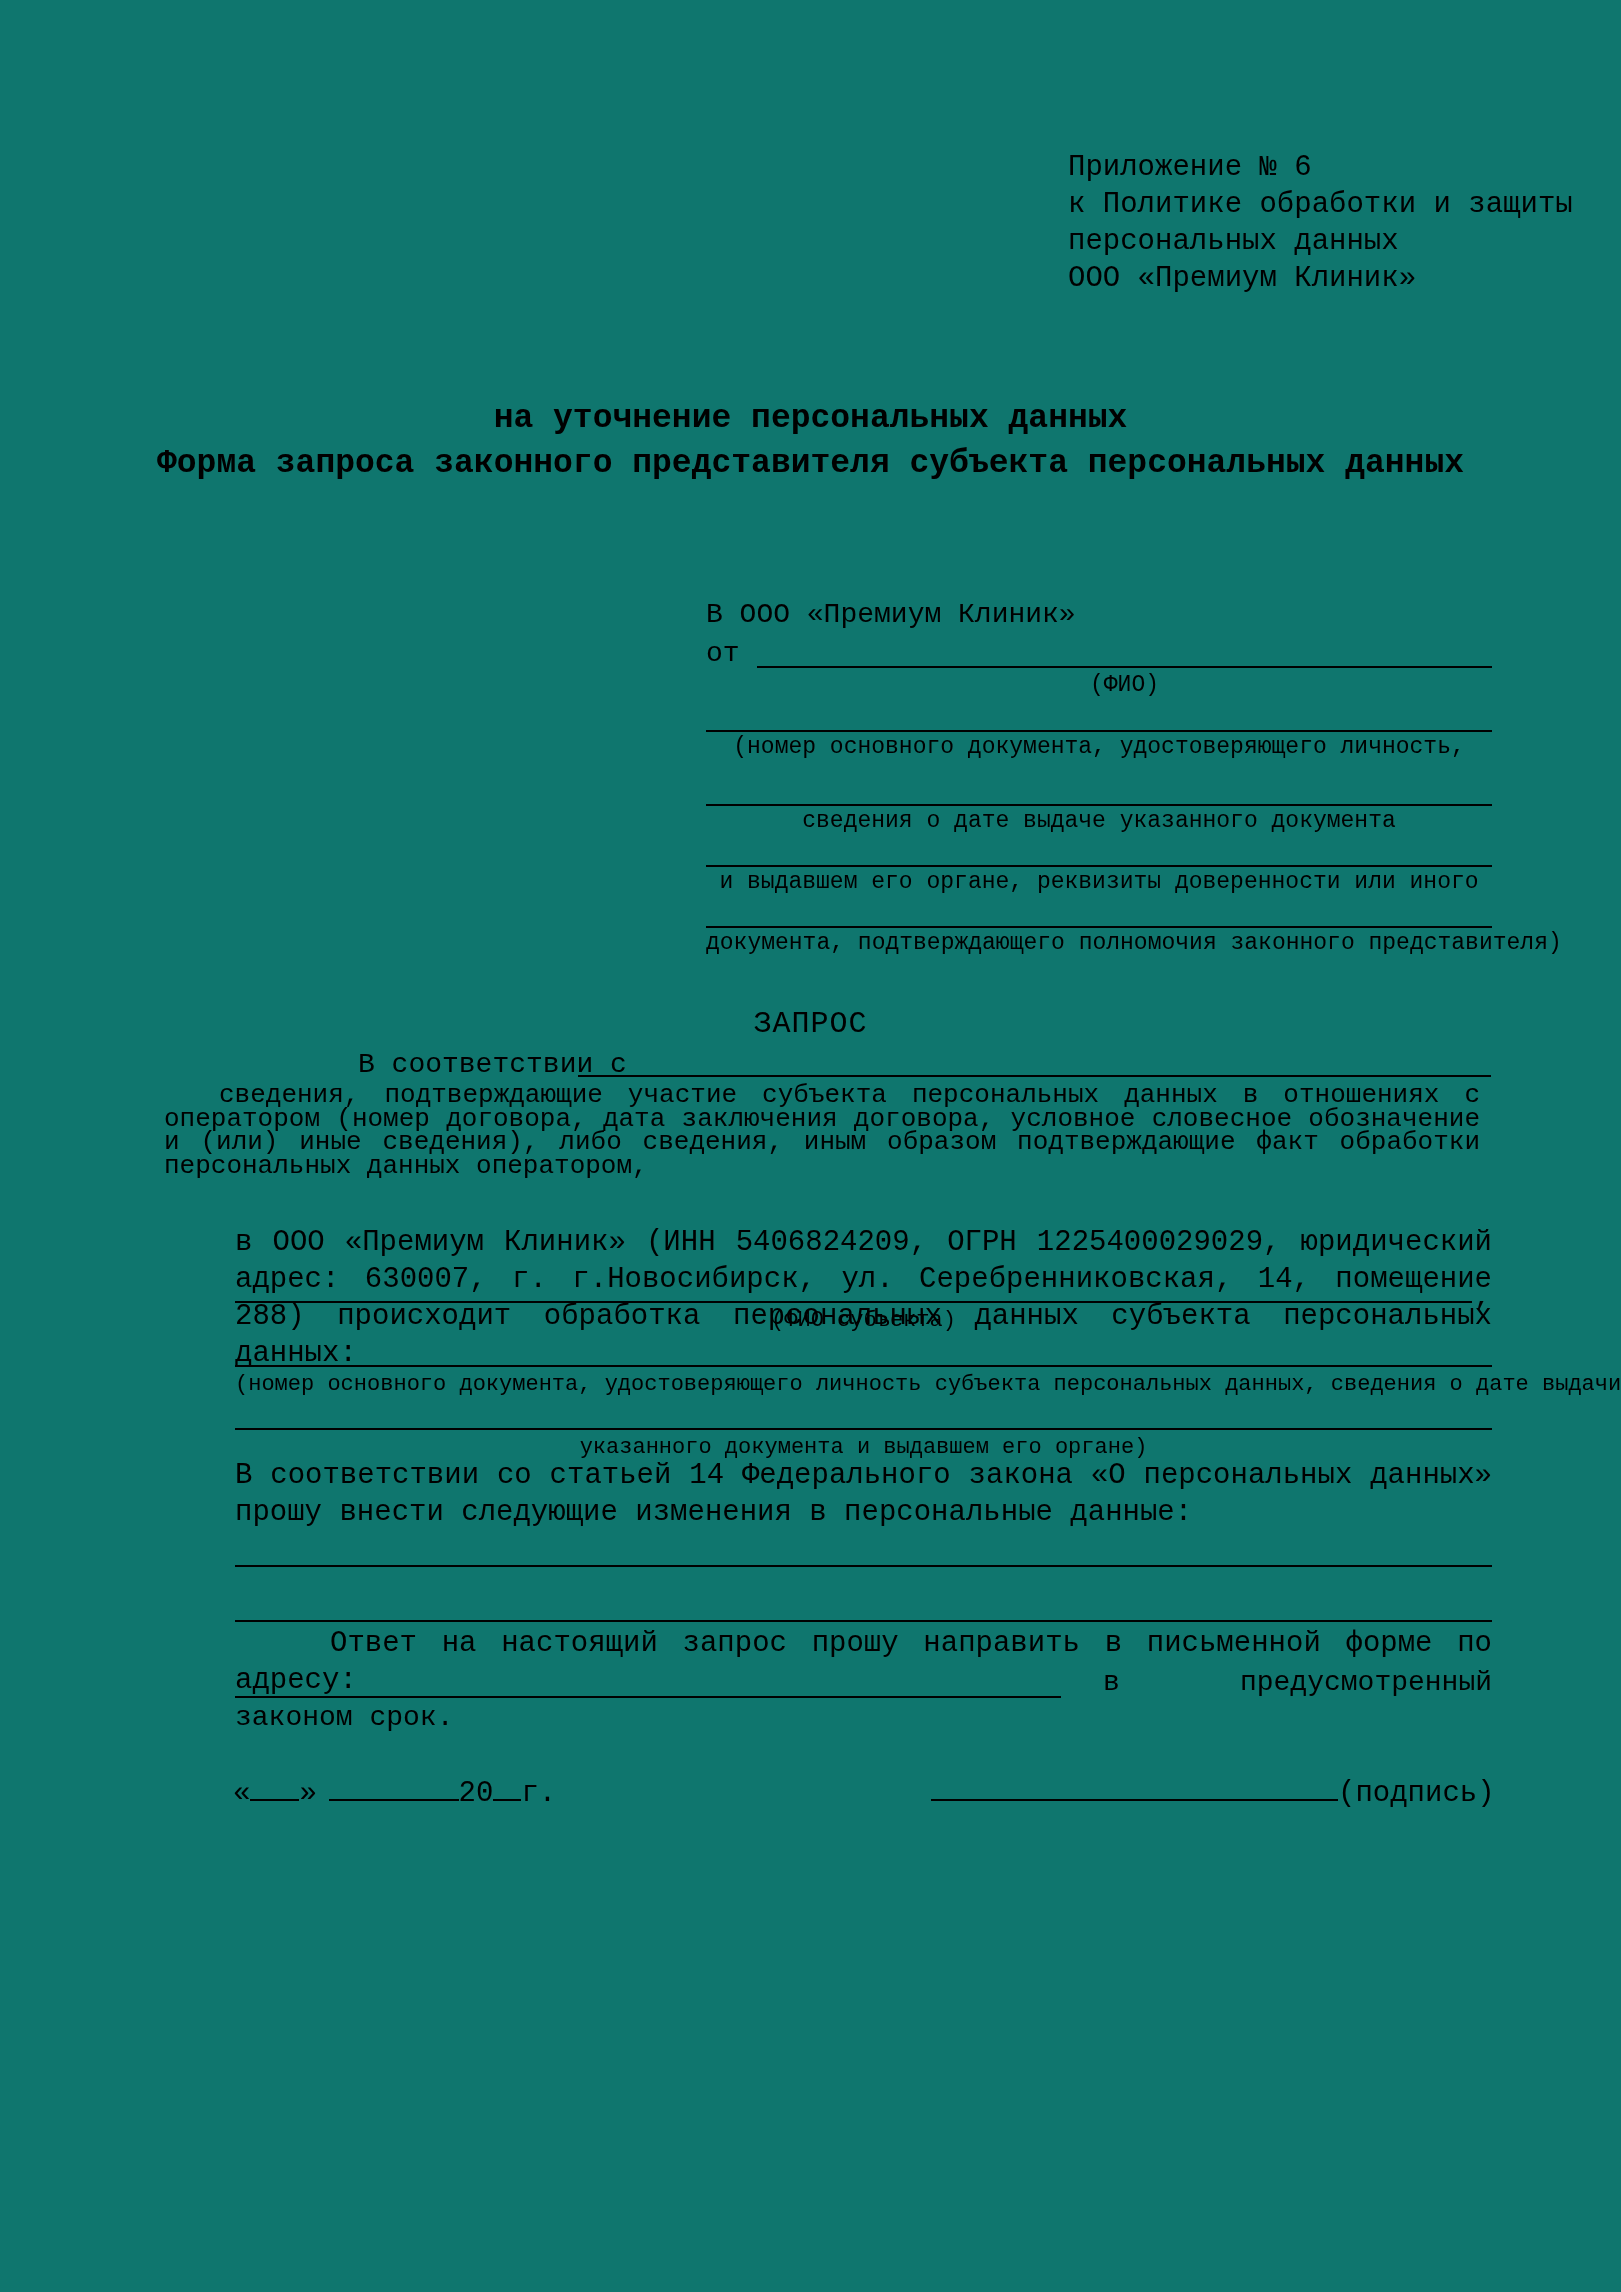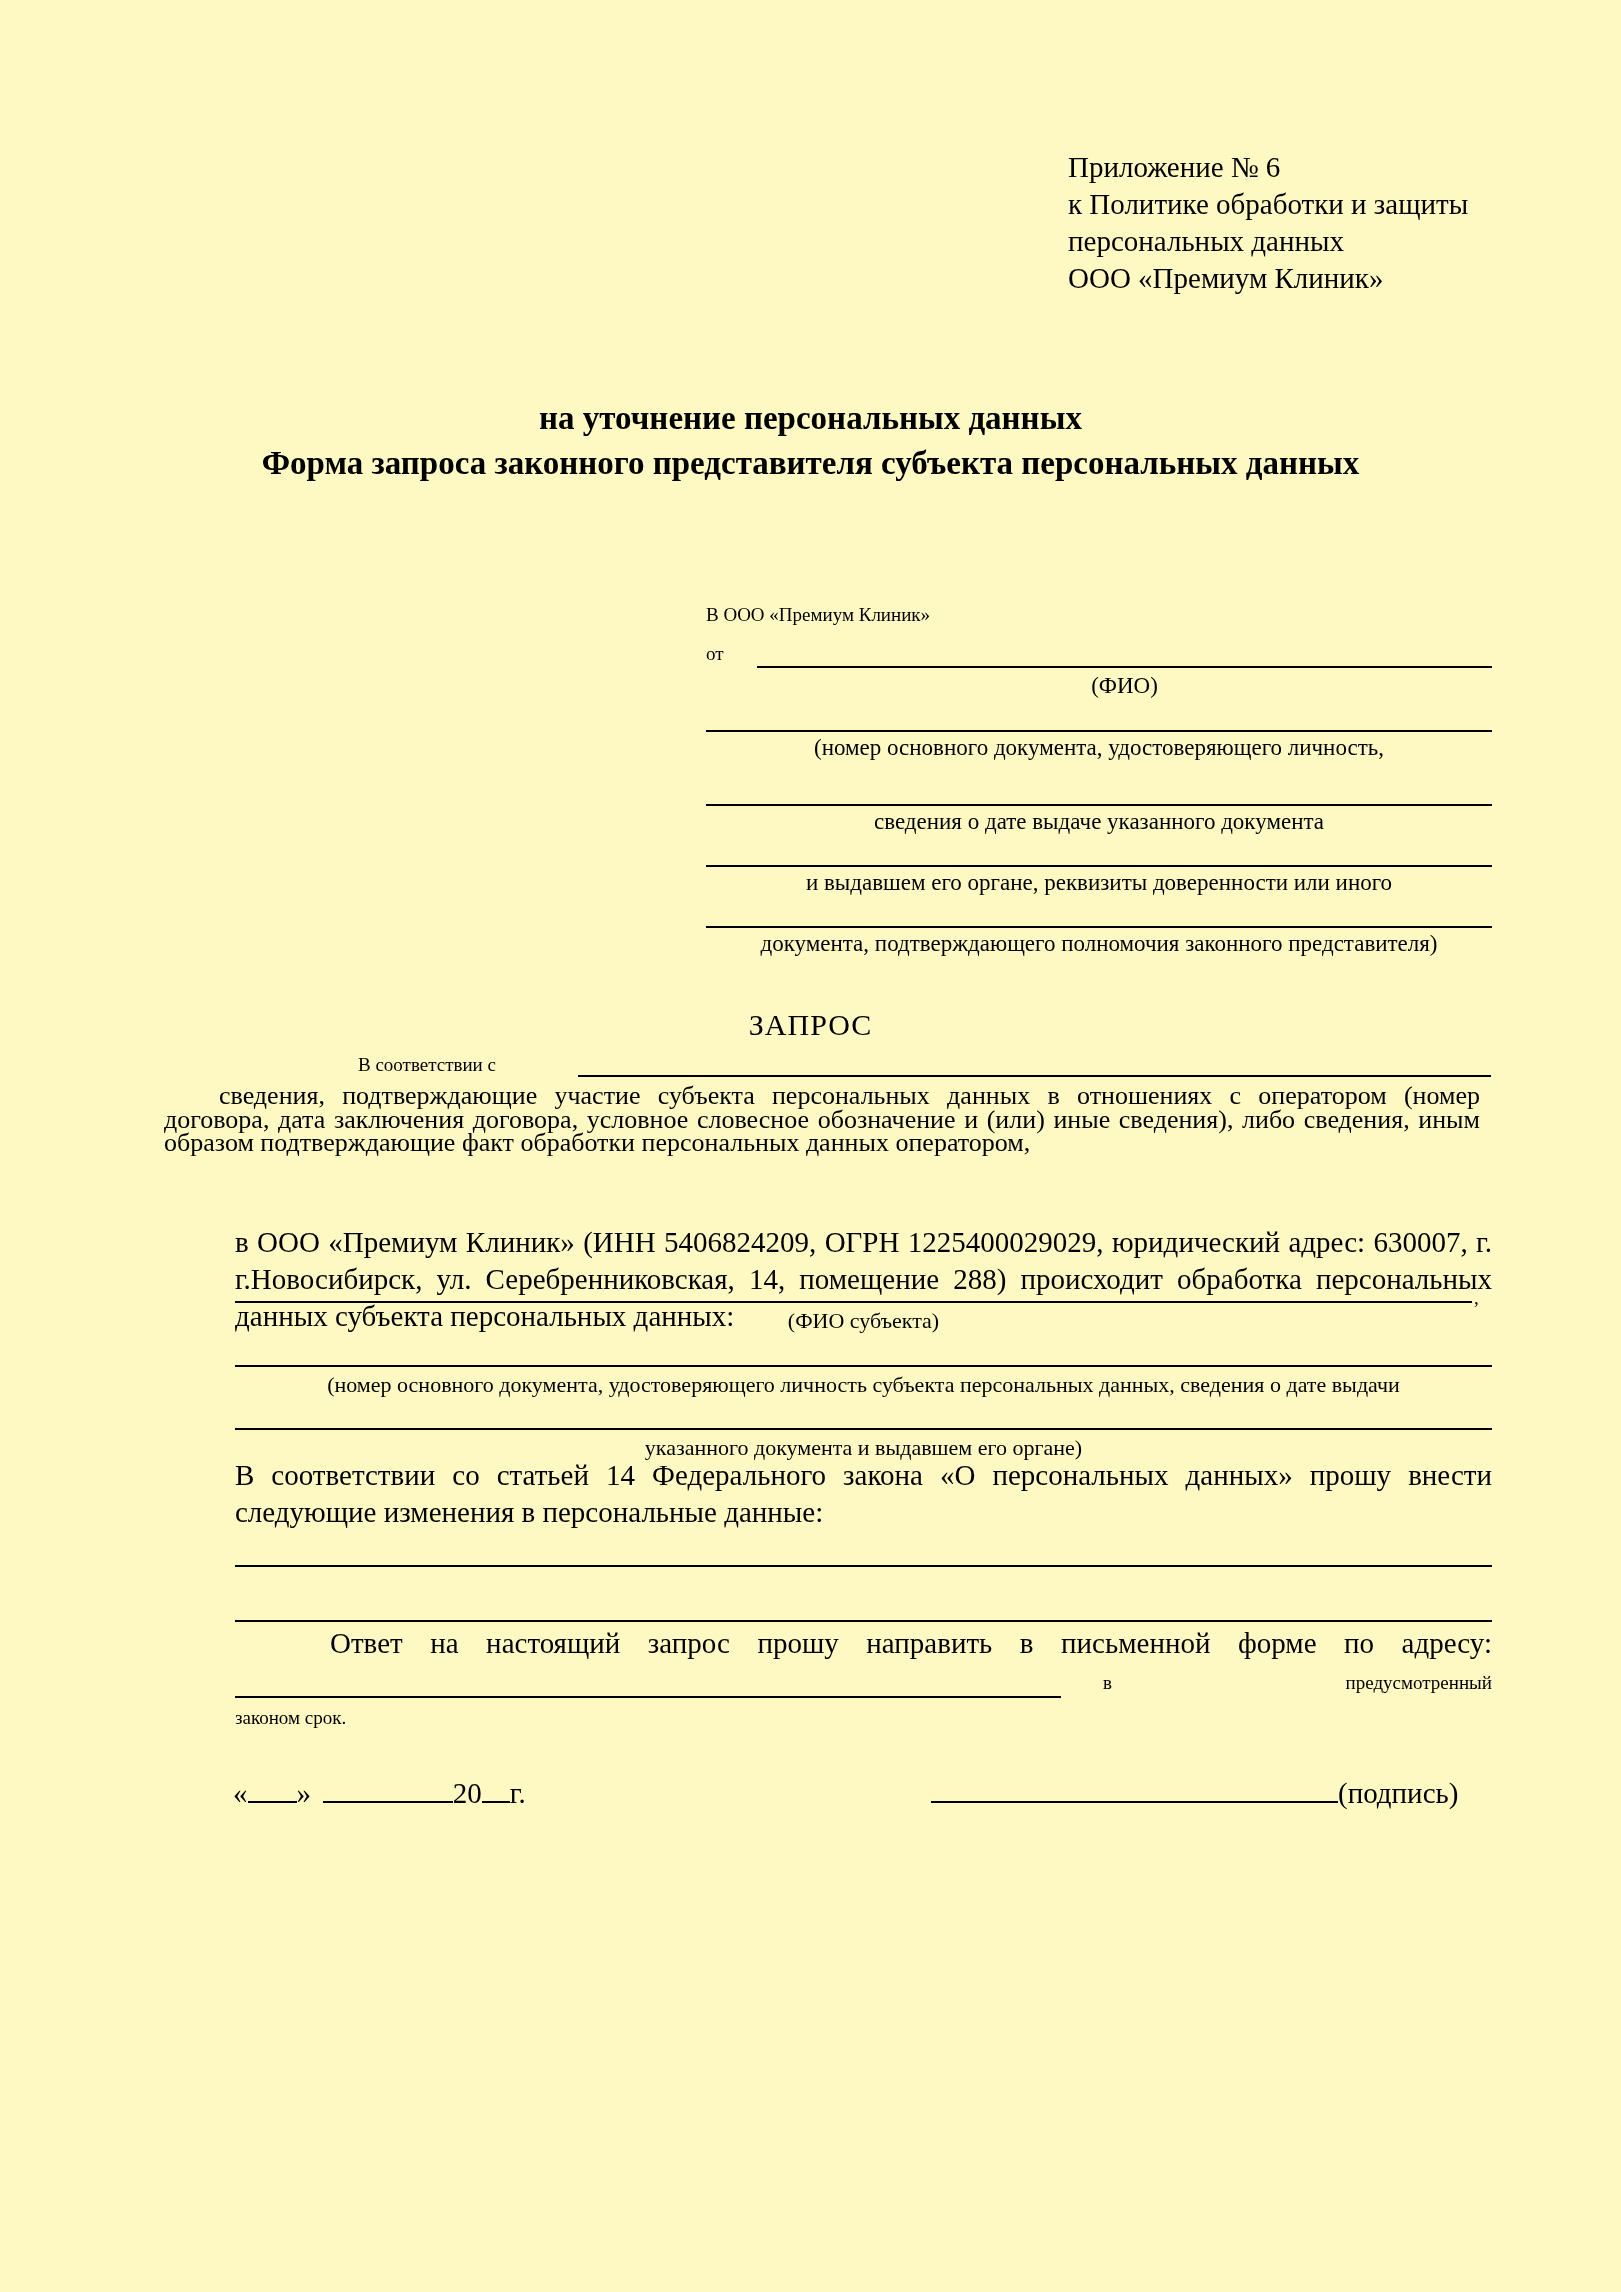--- a/index.html
+++ b/index.html
@@ -1,24 +1,24 @@
 <!DOCTYPE html>
 <html lang="ru"><head>
 <meta charset="utf-8">
 <style>
   html,body{margin:0;padding:0;background:#ffffff;}
   .page{
     position:relative;
     width:1621px;height:2293px;
-    background:#fef9c3;color:#000000;
-    font-family:Liberation Serif, serif;
+    background:#0f766e;color:#000000;
+    font-family:Liberation Mono, monospace;
     overflow:hidden;
   }
   .abs{position:absolute;}
-  .txt{font-size:19px;line-height:37px;white-space:nowrap;}
+  .txt{font-size:28px;line-height:37px;white-space:nowrap;}
   .hline{position:absolute;height:0;border-bottom:2px solid #000;}
   .cap{position:absolute;font-size:23px;line-height:23.5px;text-align:center;white-space:nowrap;}
   .cap-wide{font-size:22px;}
   .header-note{position:absolute;left:1090;top:149px;left:1068px;font-size:29px;line-height:37px;}
   .form-title{position:absolute;left:0;right:0;top:396px;text-align:center;font-weight:bold;font-size:33px;line-height:45px;}
   .zapros-heading{position:absolute;left:0;right:0;top:1006px;text-align:center;font-size:30px;line-height:37px;letter-spacing:1px;}
   .footnote-para{
     position:absolute;left:164px;top:1084px;width:1316px;
     font-size:26px;line-height:23.5px;text-align:justify;text-indent:55px;
   }

